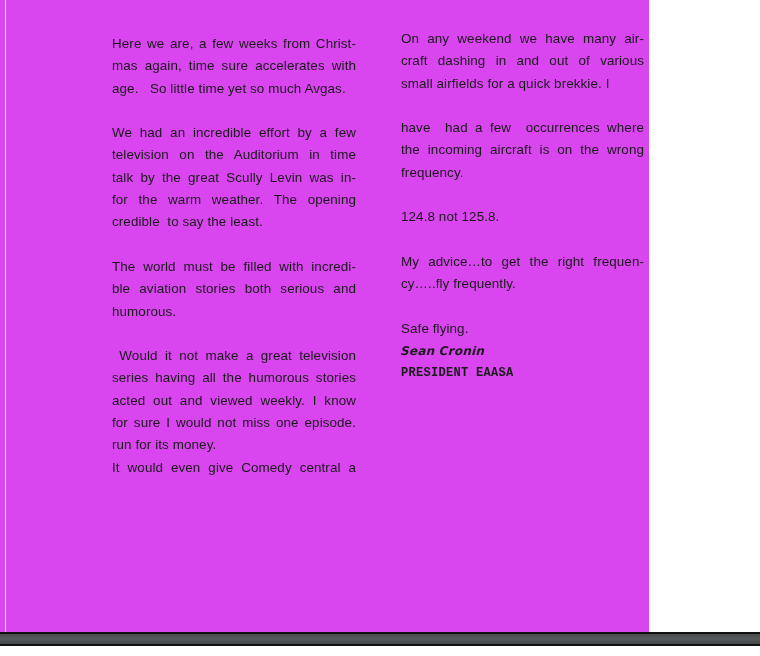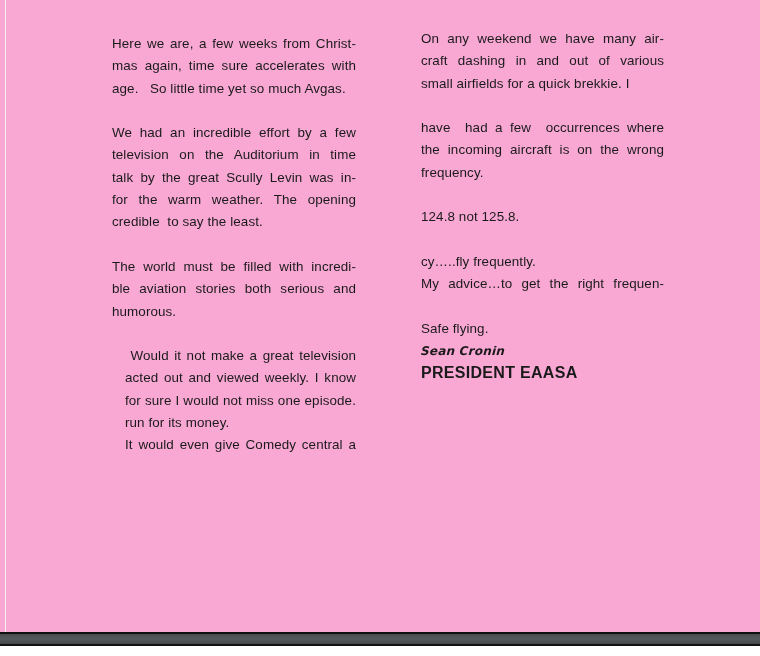--- a/index.html
+++ b/index.html
@@ -11,64 +11,64 @@
       width: 760px;
       height: 656px;
       position: relative;
       overflow: hidden;
       font-family: "Liberation Sans", "DejaVu Sans", sans-serif;
       color: #1a1a1a;
     }
     .page {
       position: absolute;
       left: 0; top: 0;
-      width: 760px;
+      width: 649px;
       height: 632px;
-      background: #f9a8d4;
+      background: #d946ef;
     }
     .left-edge {
       position: absolute;
       left: 5px; top: 0;
       width: 1px; height: 632px;
       background: #f2f2f2;
     }
     .col {
       position: absolute;
       font-size: 13.4px;
       line-height: 22.3px;
       text-align: justify;
       letter-spacing: 0.1px;
     }
     .col-left { left: 112px; top: 33px; width: 244px; }
-    .col-right { left: 401px; top: 28px; width: 243px; margin-left: 20px; }
+    .col-right { left: 401px; top: 28px; width: 243px; }
     .para { margin: 0 0 22.3px 0; }
-    .para.last { margin-bottom: 0; margin-left: 13px; }
+    .para.last { margin-bottom: 0; }
     .line {
       display: block;
       text-align: justify;
       text-align-last: justify;
       white-space: nowrap;
     }
     .line.end {
       text-align-last: left;
     }
     .sig {
       font-family: "DejaVu Sans", sans-serif;
       font-weight: bold;
       font-style: italic;
       font-size: 12px;
       line-height: 22px;
       letter-spacing: 0.2px;
       transform: skewX(-4deg);
       display: block;
     }
     .sig-title {
-      font-family: Liberation Sans, sans-serif;
+      font-family: Liberation Mono, monospace;
       font-weight: bold;
-      font-size: 16px;
+      font-size: 12px;
       line-height: 22px;
       letter-spacing: 0.3px;
       display: block;
     }
     .bottom-bar {
       position: absolute;
       left: 0; top: 632px;
       width: 760px; height: 14px;
       background: linear-gradient(#111 0px, #111 2px, #4a4d50 2px, #55595c 7px, #45484b 12px, #111 12px, #111 14px);
     }
@@ -98,20 +98,21 @@
       <span class="line">for the warm weather. The opening</span>
       <span class="line end" style="white-space:pre;">credible  to say the least.</span>
     </p>
     <p class="para">
       <span class="line">The world must be filled with incredi-</span>
       <span class="line">ble aviation stories both serious and</span>
       <span class="line end">humorous.</span>
     </p>
     <p class="para last">
       <span class="line" style="white-space:pre;"> Would it not make a great television</span>
+      <span class="line">series having all the humorous  stories</span>
       <span class="line">acted out and viewed weekly. I know</span>
       <span class="line">for sure I would not miss one episode.</span>
       <span class="line end">run for its money.</span>
       <span class="line">It would even  give Comedy central a</span>
     </p>
   </div>
 
   <div class="col col-right">
     <p class="para">
       <span class="line">On any weekend we have many air-</span>
@@ -120,22 +121,22 @@
     </p>
     <p class="para">
       <span class="line" style="white-space:pre;">have  had a few  occurrences where</span>
       <span class="line">the incoming aircraft is on the wrong</span>
       <span class="line end">frequency.</span>
     </p>
     <p class="para">
       <span class="line end">124.8 not 125.8.</span>
     </p>
     <p class="para">
+      <span class="line">My advice…to get the right frequen-</span>
       <span class="line end">cy…..fly frequently.</span>
-      <span class="line">My advice…to get the right frequen-</span>
     </p>
     <div class="closing">
       <span class="line end">Safe flying.</span>
       <span class="sig">Sean Cronin</span>
       <span class="sig-title">PRESIDENT EAASA</span>
     </div>
   </div>
 </div>
 
 <div class="bottom-bar"></div>

